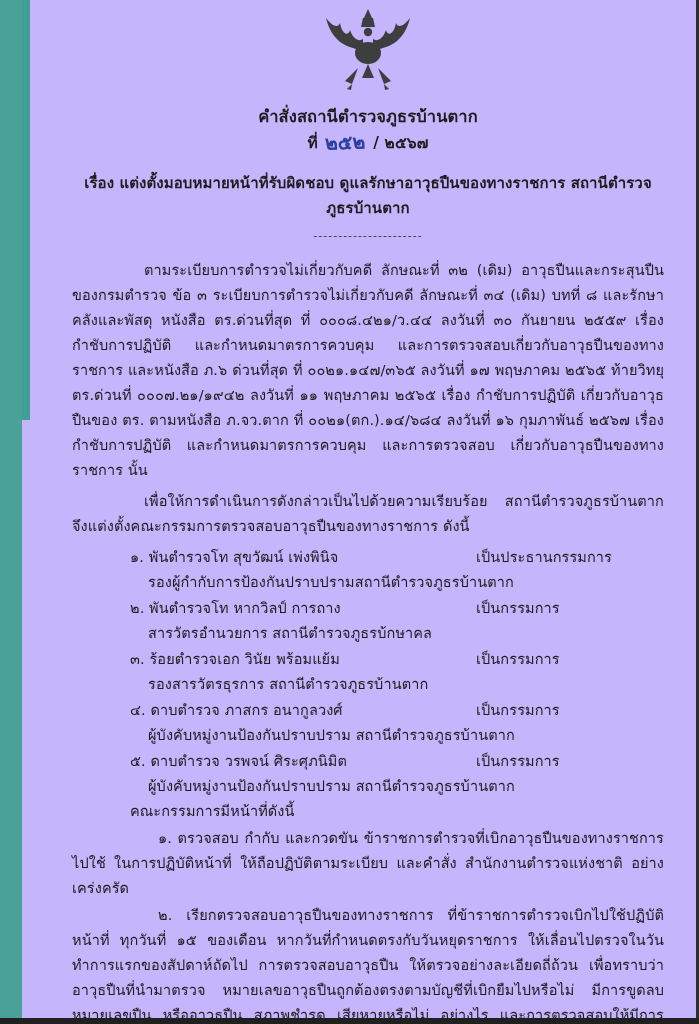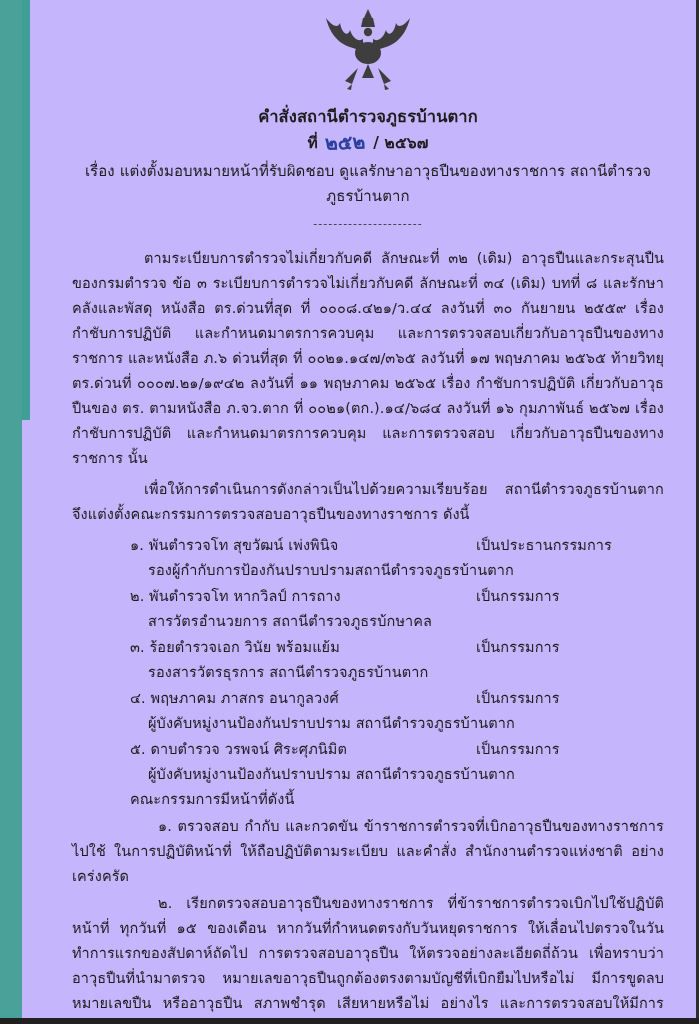--- a/index.html
+++ b/index.html
@@ -14,21 +14,21 @@
   }
   .edge-bottom { position:absolute; left:0; bottom:0; width:699px; height:6px; background:#1f201f; }
   .edge-right  { position:absolute; right:0; top:0; width:3px; height:1024px; background:#2c2d2c; }
   .edge-teal-top { position:absolute; left:0; top:0; width:8px; height:420px; background:#3f9e96; }
 
   .content { padding:6px 48px 0 50px; font-size:14.5px; line-height:25px; letter-spacing:.1px; }
 
   .emblem-wrap { text-align:center; margin:2px 0 0 0; }
   .doc-title   { text-align:center; font-size:16.5px; font-weight:bold; margin-top:2px; }
   .doc-number  { text-align:center; font-size:15.5px; font-weight:bold; margin-top:2px; }
-  .doc-subject { text-align:center; font-size:15px; font-weight:normal; margin-top:3px; }
+  .doc-subject { text-align:center; font-size:15px; font-weight:bold; margin-top:15px; }
   .doc-divider { text-align:center; font-size:11px; letter-spacing:1px; color:#333; margin-top:2px; }
 
   .hand { color:#2c3e9e; font-weight:bold; display:inline-block; transform:rotate(-2deg) scale(1.25); padding:0 6px; }
 
   .para { text-align:justify; margin:0; }
   .p1 { margin-top:10px; text-indent:72px; }
   .p2 { margin-top:6px;  text-indent:72px; }
 
   .committee { margin-top:6px; }
   .member { margin-top:1px; }
@@ -104,21 +104,21 @@
       <div class="member">
         <div class="m-line1">
           <span class="m-name"><span>๓.</span> <span>ร้อยตำรวจเอก วินัย  พร้อมแย้ม</span></span>
           <span class="m-role">เป็นกรรมการ</span>
         </div>
         <div class="m-pos">รองสารวัตรธุรการ สถานีตำรวจภูธรบ้านตาก</div>
       </div>
 
       <div class="member">
         <div class="m-line1">
-          <span class="m-name"><span>๔.</span> <span>พฤษภาคม ภาสกร  อนากูลวงศ์</span></span>
+          <span class="m-name"><span>๔.</span> <span>ดาบตำรวจ ภาสกร  อนากูลวงศ์</span></span>
           <span class="m-role">เป็นกรรมการ</span>
         </div>
         <div class="m-pos">ผู้บังคับหมู่งานป้องกันปราบปราม สถานีตำรวจภูธรบ้านตาก</div>
       </div>
 
       <div class="member">
         <div class="m-line1">
           <span class="m-name"><span>๕.</span> <span>ดาบตำรวจ วรพจน์  ศิระศุภนิมิต</span></span>
           <span class="m-role">เป็นกรรมการ</span>
         </div>

